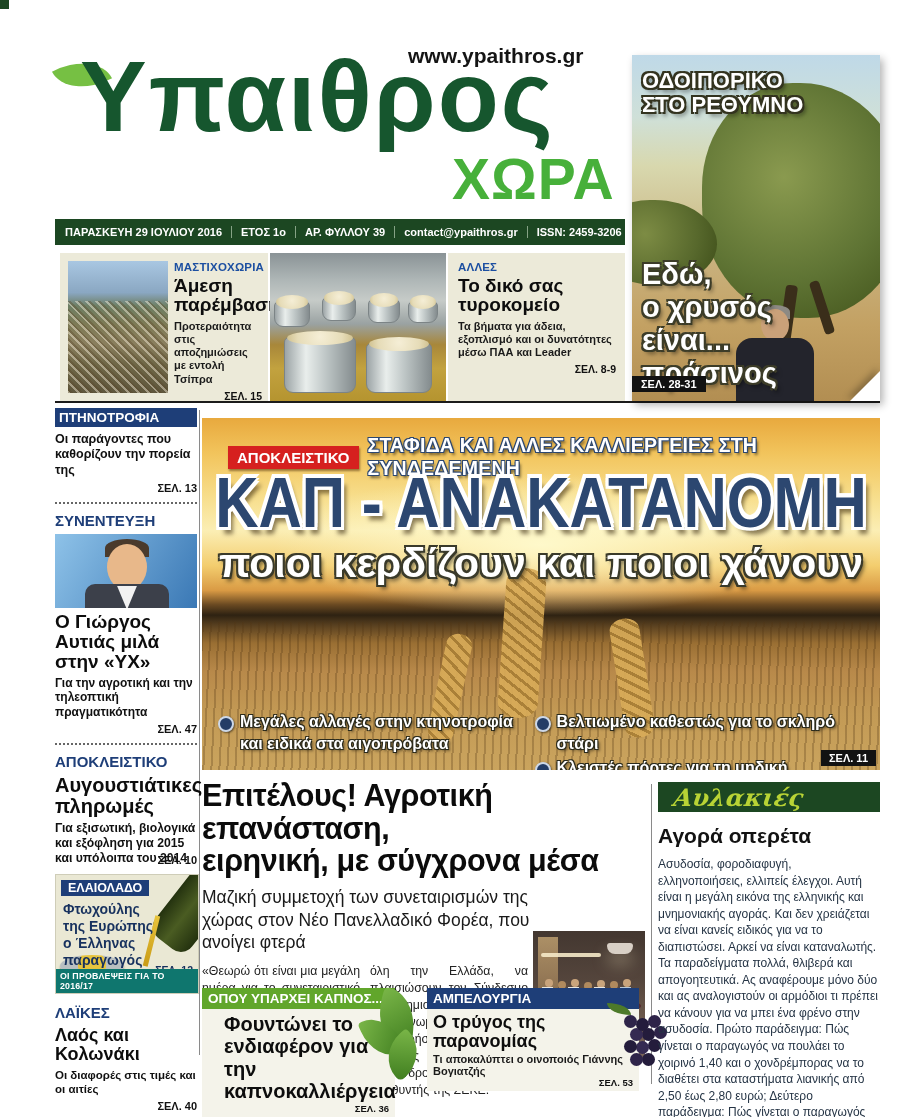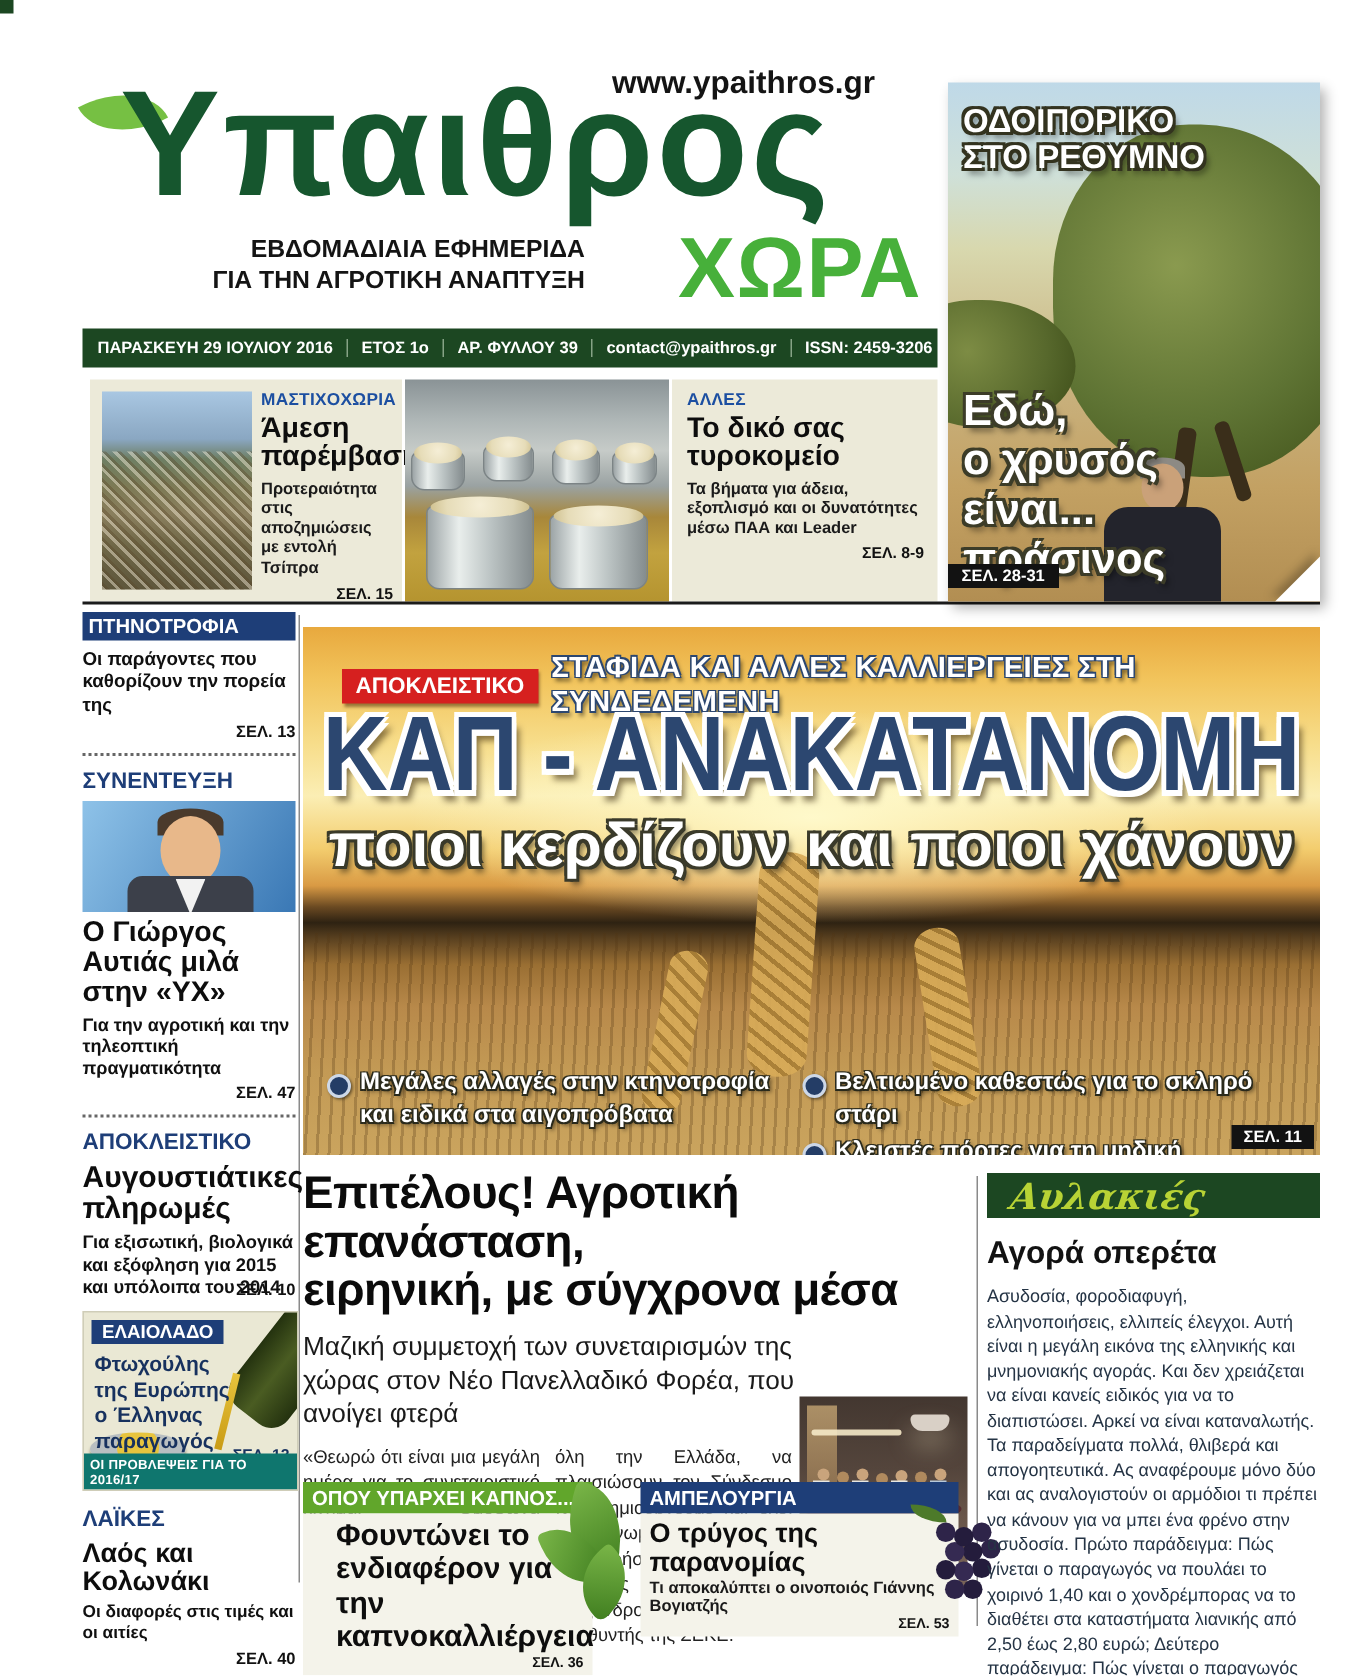--- a/index.html
+++ b/index.html
@@ -168,24 +168,20 @@
 </style>
 </head>
 <body>
 
 <div class="page">
 
   <div class="abs corner-mark"></div>
   <div class="abs logo-leaf"></div>
   <div class="abs logo-text">Υπαιθρος</div>
   <div class="abs site-url">www.ypaithros.gr</div>
-  <div class="abs tagline">
-    <div>ΕΒΔΟΜΑΔΙΑΙΑ ΕΦΗΜΕΡΙΔΑ</div>
-    <div>ΓΙΑ ΤΗΝ ΑΓΡΟΤΙΚΗ ΑΝΑΠΤΥΞΗ</div>
-  </div>
   <div class="abs logo-sub">ΧΩΡΑ</div>
 
   <div class="abs infobar">
     <span class="item">ΠΑΡΑΣΚΕΥΗ 29 ΙΟΥΛΙΟΥ 2016</span>
     <span class="item">ΕΤΟΣ 1ο</span>
     <span class="item">ΑΡ. ΦΥΛΛΟΥ 39</span>
     <span class="item">contact@ypaithros.gr</span>
     <span class="item">ISSN: 2459-3206</span>
 
   </div>

